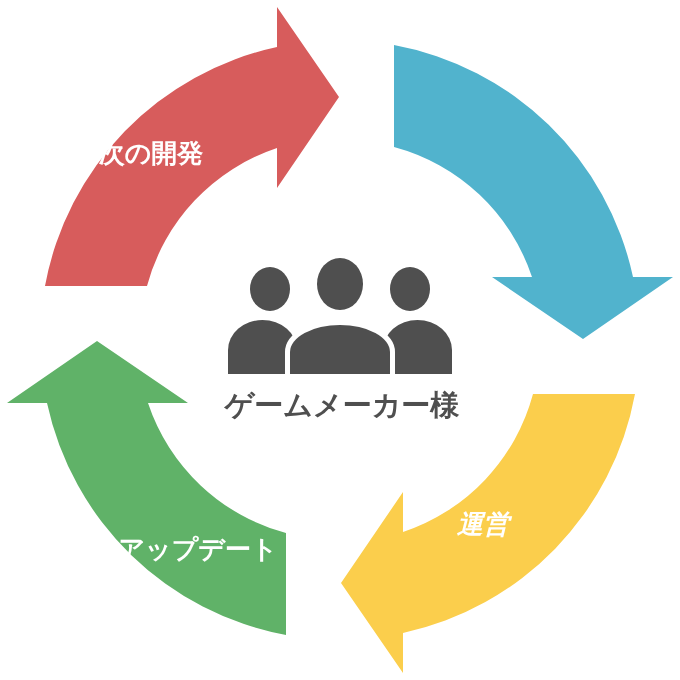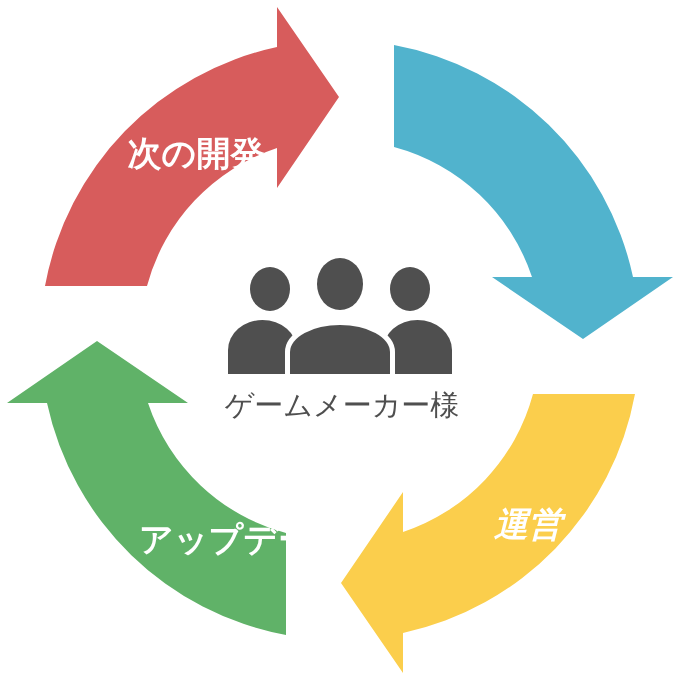--- a/index.html
+++ b/index.html
@@ -18,39 +18,38 @@
   }
   .diagram-svg {
     position: absolute;
     left: 0;
     top: 0;
   }
   .arrow-label {
     position: absolute;
     transform: translate(-50%, -50%);
     color: #ffffff;
-    font-size: 34px;
+    font-size: 26px;
     font-weight: 600;
     white-space: nowrap;
     line-height: 1;
     letter-spacing: 0px;
-    margin-left: 45px;
   }
   .pos-top-left     { left: 151px; top: 153px; }
   .pos-top-right    { left: 531px; top: 155px; }
   .pos-bottom-right { left: 483px; top: 524px; font-style: italic; }
-  .pos-bottom-left  { left: 198px; top: 539px; }
+  .pos-bottom-left  { left: 198px; top: 551px; font-family: Liberation Mono, monospace; }
   .center-label {
     position: absolute;
     left: 342px;
     top: 405px;
     transform: translate(-50%, -50%);
     color: #4f4f4f;
     font-size: 29px;
-    font-weight: 400;
+    font-weight: 700;
     white-space: nowrap;
     line-height: 1;
   }
 </style>
 </head>
 <body>
 
 <div class="stage">
 
   <svg class="diagram-svg" width="680" height="680" viewBox="0 0 680 680">

